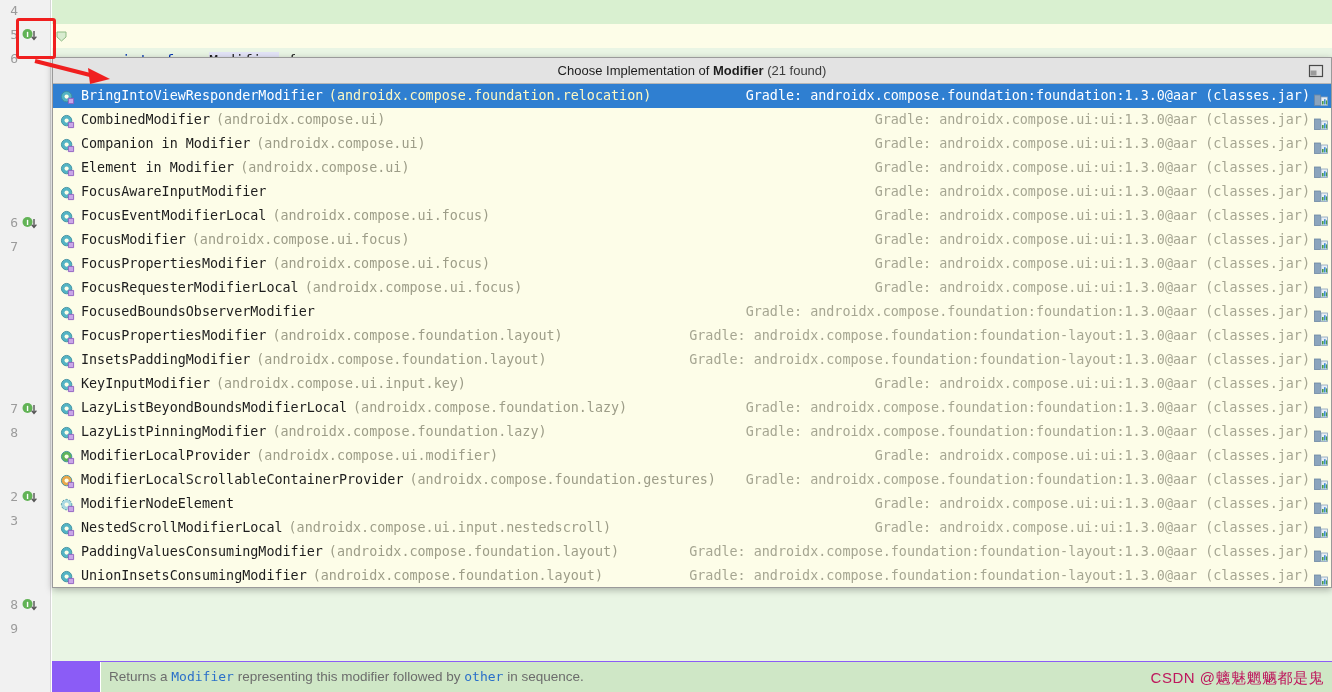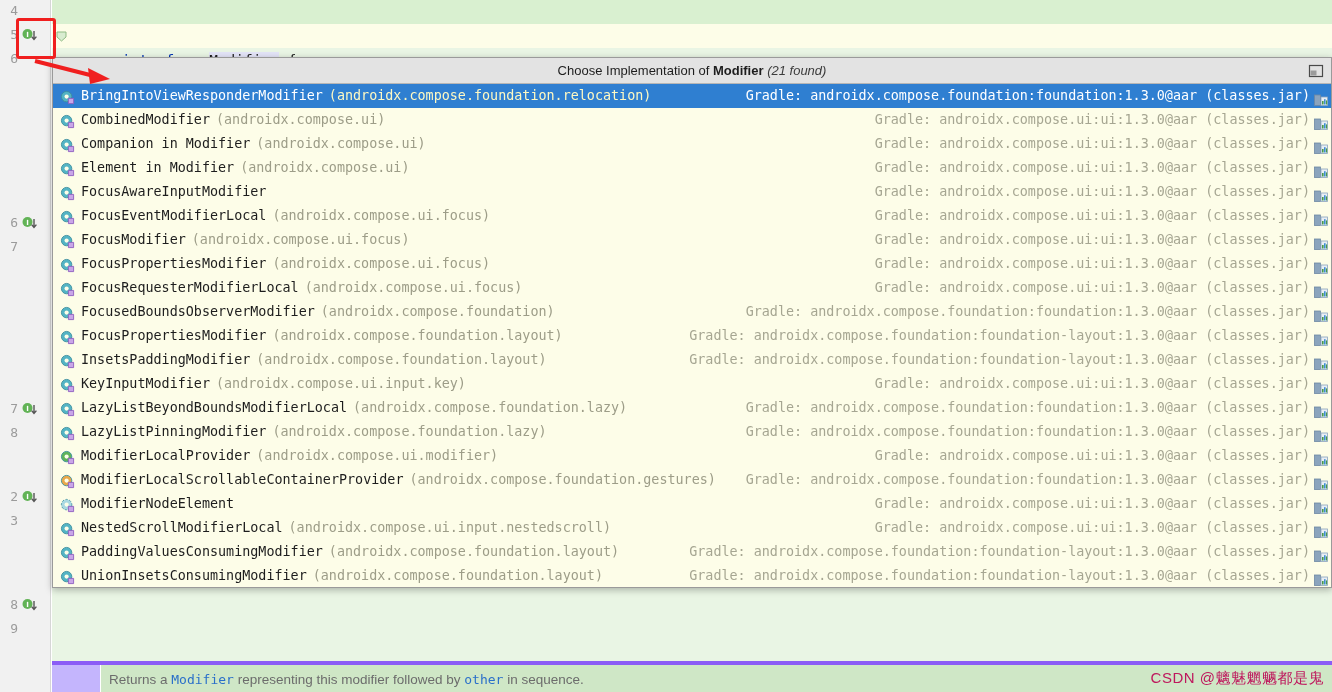--- a/index.html
+++ b/index.html
@@ -53,22 +53,22 @@
   .tok-pl   { color: #1d1d1d; }
   .fold-marker {
     position: absolute; left: 4px; top: 31px;
     width: 11px; height: 11px;
     color: #a8c8a0; font-size: 11px; line-height: 11px;
   }
 
   
   .doc-strip {
     position: absolute; left: 52px; bottom: 0; right: 0; height: 31px;
-    background: #c4b5fd;
-    border-top: 4px solid #8b5cf6;
+    background: #8b5cf6;
+    border-top: 1px solid #8b5cf6;
   }
   .doc-inner {
     position: absolute; left: 48px; top: 0; right: 0; height: 30px;
     background: #cfe7c6;
     border-left: 1px solid #ffffff;
   }
   .doc-text {
     position: absolute; left: 8px; top: 7px;
     font-family: "Liberation Sans", sans-serif;
     font-size: 13.5px; color: #6c6c6c;
@@ -92,21 +92,21 @@
     background: #e3e3e3;
     border-bottom: 1px solid #b6b6b6;
     display: flex; align-items: center; justify-content: center;
   }
   .popup-title {
     font-family: "Liberation Sans", sans-serif;
     font-size: 13px; color: #1d1d1d;
     white-space: pre;
   }
   .popup-title b { font-weight: bold; }
-  .popup-title .count { color: #3c3c3c; font-style: italic; }
+  .popup-title .count { color: #3c3c3c; }
   .preview-toggle {
     position: absolute; right: 7px; top: 5px;
     width: 16px; height: 16px; cursor: pointer;
   }
 
   .list {
     flex: 1 1 auto;
     overflow: hidden;
     background: #fdfde8;
   }
@@ -443,21 +443,20 @@
               <rect x="12" y="7.4" width="1.1" height="4.1" fill="#4a9a4a"></rect>
             </svg></span>
         </div>
         <div class="row">
           <span class="row-icon"><svg width="16" height="16" viewBox="0 0 16 16">
               <circle cx="6.6" cy="6.6" r="5.2" fill="#53b4c4" stroke="#3d8f9e" stroke-width="0.9"></circle>
               <circle cx="6.6" cy="6.6" r="2.1" fill="#fdfde8"></circle>
               <path d="M8.4,8.4 h5.2 v5.2 h-5.2 Z" fill="#c9a6e8" stroke="#8d5fc0" stroke-width="0.9"></path>
             </svg></span>
           <span class="row-main">FocusedBoundsObserverModifier</span>
-          <span class="row-pkg">(androidx.compose.foundation)</span>
           <span class="row-spacer"></span>
           <span class="row-lib">Gradle: androidx.compose.foundation:foundation:1.3.0@aar (classes.jar)</span>
           <span class="row-jar-icon"><svg width="14" height="14" viewBox="0 0 14 14">
               <rect x="0.5" y="2" width="6" height="10.5" fill="#8ba4bd" stroke="#6d88a3" stroke-width="0.8"></rect>
               <rect x="7" y="4" width="6.5" height="8.5" fill="#e8eef4" stroke="#8ba4bd" stroke-width="0.8"></rect>
               <rect x="8" y="8" width="1.6" height="3.5" fill="#4a9a4a"></rect>
               <rect x="10" y="6.2" width="1.6" height="5.3" fill="#3f8fd0"></rect>
               <rect x="12" y="7.4" width="1.1" height="4.1" fill="#4a9a4a"></rect>
             </svg></span>
         </div>

